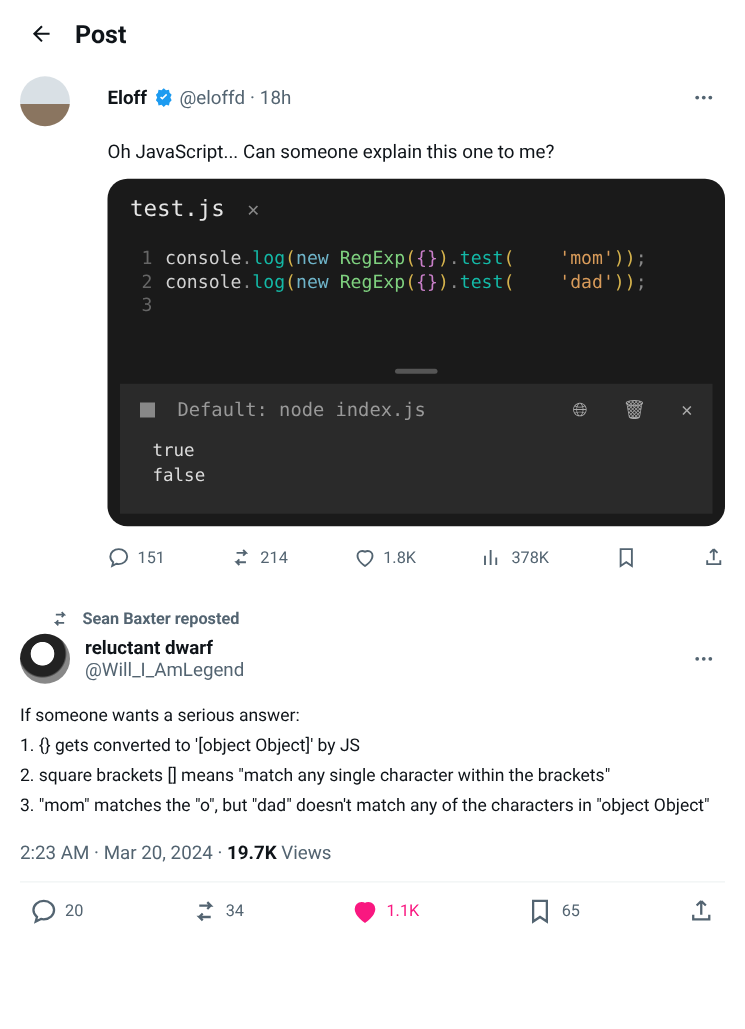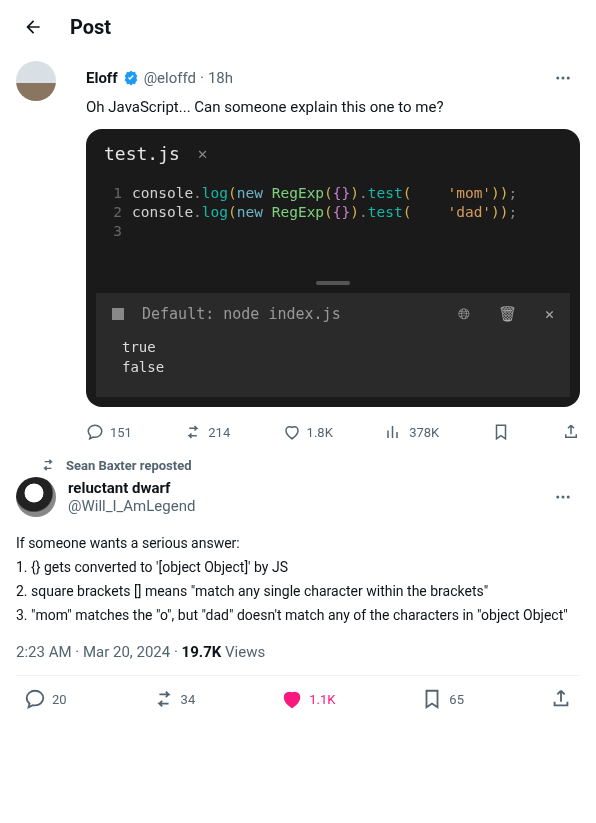--- a/index.html
+++ b/index.html
@@ -7,21 +7,21 @@
     font-family: -apple-system, BlinkMacSystemFont, "Segoe UI", Roboto, Helvetica, Arial, sans-serif;
     background: #fff;
     color: #0f1419;
     width: 596px;
     font-size: 15px;
   }
   .header {
     display: flex;
     align-items: center;
     padding: 8px 16px;
-    gap: 20px;
+    gap: 10px;
     height: 53px;
   }
   .back-btn {
     width: 34px; height: 34px;
     display:flex;align-items:center;justify-content:center;
     border-radius:50%;
     cursor:pointer;
   }
   .header h2 { font-size: 20px; font-weight: 700; }
   .tweet {
@@ -35,21 +35,21 @@
     flex-shrink:0;
     overflow:hidden;
   }
   .avatar.person { background: linear-gradient(#d9e0e5 55%, #8a7560 55%); }
   .avatar.dog { background: radial-gradient(circle at 45% 40%, #fff 0%, #fff 28%, #222 30%, #222 55%, #888 60%); }
   .tweet-body { flex:1; min-width:0;padding-left:18px; }
   .user-line { display:flex; align-items:center; gap:4px; color:#536471; font-size:15px; }
   .display-name { font-weight:700; color:#0f1419; }
   .verified { width:18px;height:18px; fill:#1d9bf0; }
   .more-btn { margin-left:auto; color:#536471; width:34px;height:34px;display:flex;align-items:center;justify-content:center;border-radius:50%;cursor:pointer; }
-  .tweet-text { margin-top:2px; color:#0f1419; font-size:15px; line-height:20px; }
+  .tweet-text { margin-top:16px; color:#0f1419; font-size:15px; line-height:20px; }
   .code-card {
     margin-top:12px;
     background:#1a1a1a;
     border-radius:16px;
     overflow:hidden;
     color:#e6e6e6;
     font-family: ui-monospace, "SF Mono", Menlo, Consolas, monospace;
   }
   .code-tab-bar { display:flex; align-items:center; padding:14px 18px; gap:18px; }
   .code-tab { color:#e6e6e6; font-size:18px; font-weight:500;}
@@ -75,21 +75,21 @@
   .term-sq{width:12px;height:12px;background:#888;}
   .term-icons{margin-left:auto;display:flex;gap:28px;color:#aaa;}
   .term-out{margin-top:14px;color:#ddd;font-size:14px;line-height:20px;margin-left:10px;}
   .action-bar {
     display:flex; justify-content:space-between;
     padding:8px 0 4px 0; margin-top:8px;
     color:#536471; font-size:13px;
   }
   .action { display:flex;align-items:center;gap:6px;cursor:pointer; }
   .action svg{width:18px;height:18px;stroke:#536471;fill:none;stroke-width:2px;}
-  .repost-line{ display:flex;align-items:center;gap:10px;color:#536471;font-size:13px;font-weight:700;padding:0 16px 0 40px;margin-top:8px;}
+  .repost-line{ display:flex;align-items:center;gap:10px;color:#536471;font-size:13px;font-weight:700;padding:0 16px 0 40px;margin-top:24px;}
   .repost-line svg{width:16px;height:16px;stroke:#536471;fill:none;stroke-width:2px;}
   .detail-tweet { padding: 4px 16px 0 16px; }
   .detail-head{display:flex;gap:12px;align-items:center;}
   .detail-names{display:flex;flex-direction:column;}
   .detail-names .display-name{font-size:15px;}
   .detail-names .handle{color:#536471;font-size:15px;}
   .detail-text{margin-top:14px;font-size:14px;line-height:24px;color:#0f1419;}
   .detail-meta{margin-top:16px;color:#536471;font-size:15px;}
   .detail-meta b{color:#0f1419;font-weight:700;}
   .divider{border-top:1px solid #eff3f4;margin-top:14px;}

